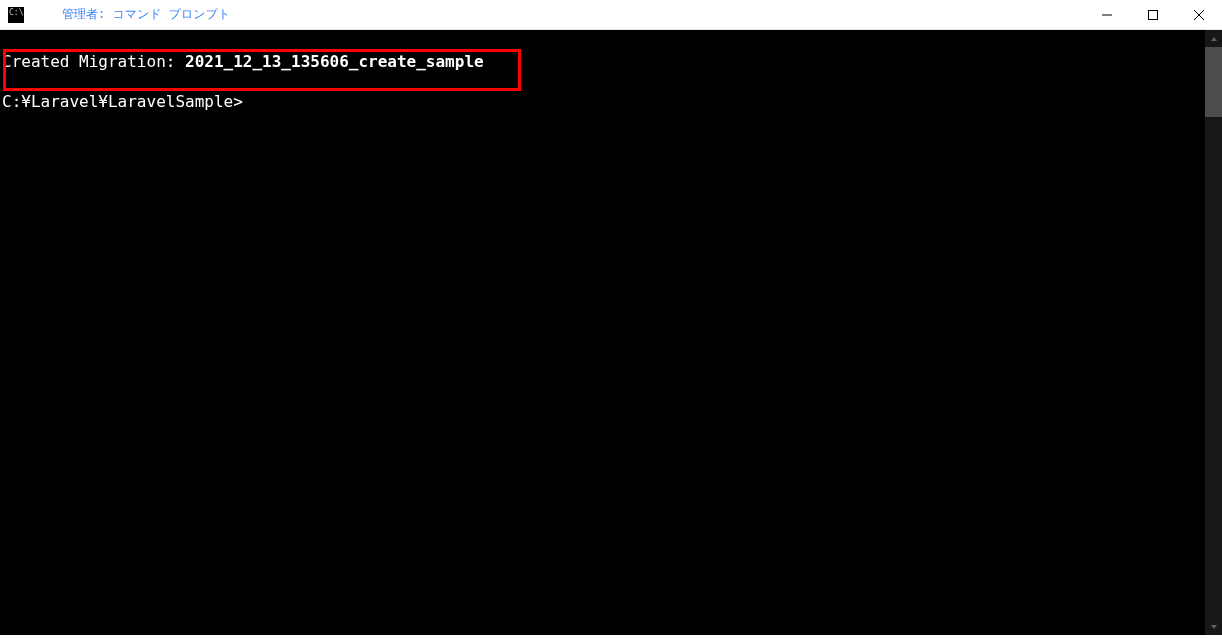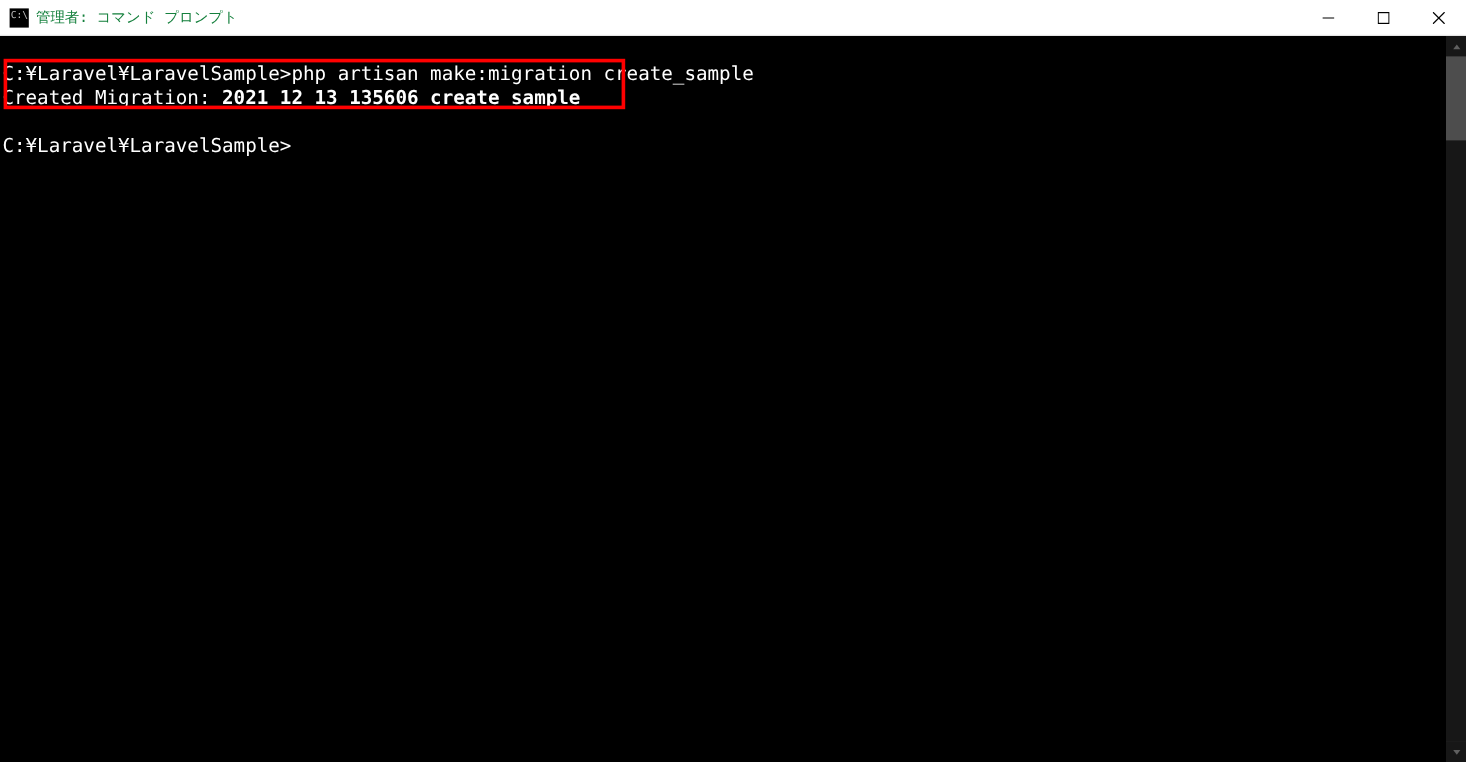--- a/index.html
+++ b/index.html
@@ -38,22 +38,23 @@
       content: "C:\\";
       color: #c0c0c0;
       font-size: 8px;
       font-family: monospace;
       position: absolute;
       top: 1px;
       left: 1px;
     }
     .titlebar-title {
       font-size: 12px;
-      color: #15803d;
+      color: #3b82f6;
       flex: 1;
+      margin-left: 32px;
     }
     .window-controls {
       display: flex;
       height: 100%;
     }
     .window-btn {
       width: 46px;
       height: 100%;
       display: flex;
       align-items: center;
@@ -176,21 +177,20 @@
           <line x1="10" y1="0" x2="0" y2="10" stroke="#000" stroke-width="1"></line>
         </svg>
     </div>
   </div>
 </div>
 
 <div class="terminal-wrapper">
   <div class="terminal" id="terminal">
     <div class="highlight-box" id="highlight-box" style="top: 19px; left: 3px; width: 518px; height: 42px;"></div>
   <div class="blank-line"></div>
-      <div class="line"><span class="prompt">C:¥Laravel¥LaravelSample&gt;</span><span class="command">php artisan make:migration create_sample</span></div>
       <div class="line"><span class="green-text">Created Migration: </span><span class="white-text">2021_12_13_135606_create_sample</span></div>
       <div class="blank-line"></div>
       <div class="line"><span class="prompt">C:¥Laravel¥LaravelSample&gt;</span></div>
     </div>
   <div class="scrollbar">
     <div class="scrollbar-btn up">
       <svg viewBox="0 0 8 8">
           <polygon points="4,2 7,6 1,6"></polygon>
         </svg>
     </div>

